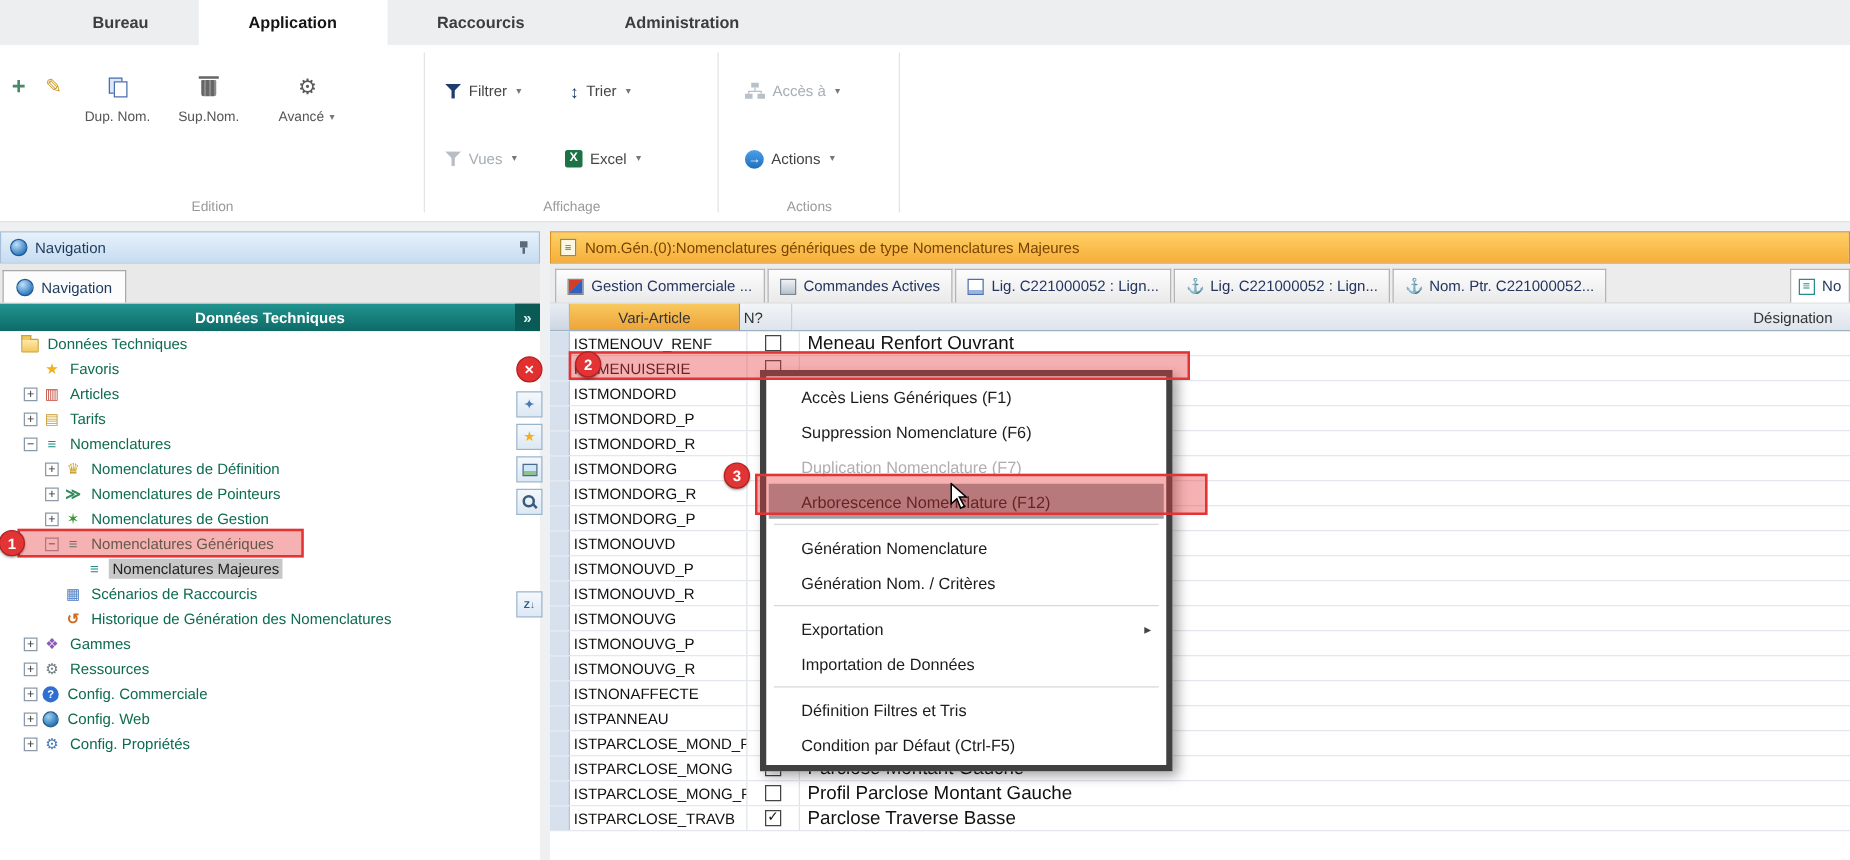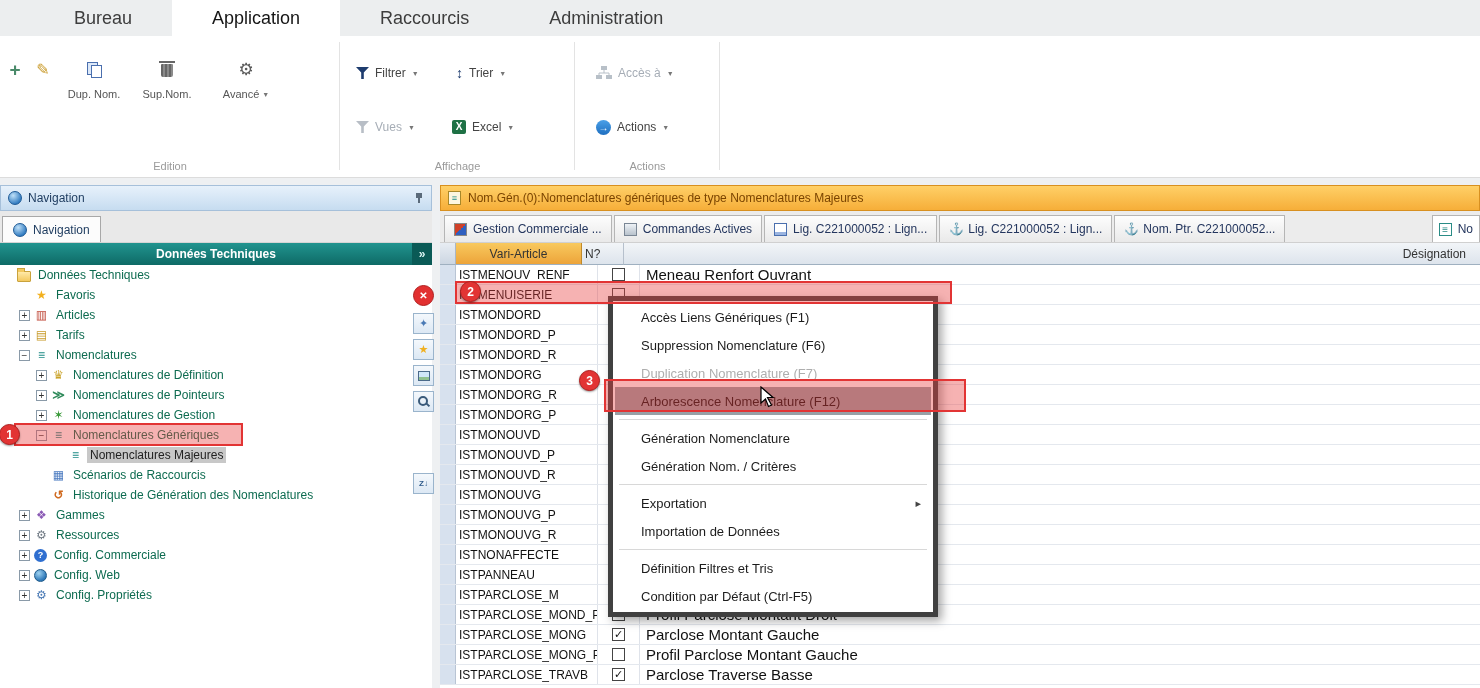--- a/index.html
+++ b/index.html
@@ -2,21 +2,21 @@
 <html><head>
 <meta charset="utf-8">
 <style>
   *{box-sizing:border-box;margin:0;padding:0}
   html,body{width:1480px;height:688px;overflow:hidden}
   body{font-family:"Liberation Sans",sans-serif;background:#eef0f2}
   #app{position:relative;width:1480px;height:688px;background:#eef0f2}
 
   
   .ribbon-tabbar{position:absolute;left:0;top:0;width:100%;height:36px;background:#eceeef;display:flex;padding-left:34px}
-  .rtab{padding:0 40px;line-height:36px;font-size:18px;color:#3d3d3d;font-weight:400;white-space:nowrap}
+  .rtab{padding:0 40px;line-height:36px;font-size:13px;color:#3d3d3d;font-weight:700;white-space:nowrap}
   .rtab.active{background:#fff;color:#151515}
 
   
   .ribbon{position:absolute;top:36px;left:0;width:100%;height:142px;background:#fff;border-bottom:1px solid #dcdcdc}
   .vsep{position:absolute;top:6px;height:128px;width:1px;background:#e3e3e3}
   .grp-label{position:absolute;bottom:5px;font-size:11px;color:#9a9a9a;text-align:center}
   .bigrow{position:absolute;top:16px;display:flex;align-items:flex-start}
   .bigbtn{display:flex;flex-direction:column;align-items:center;padding-top:2px}
   .bigbtn .bicon{height:30px;display:flex;align-items:center;justify-content:center}
   .blabel{font-size:11px;color:#555;margin-top:4px;white-space:nowrap;display:flex;align-items:center;gap:3px}
@@ -86,21 +86,21 @@
   .tabicon.printer{background:linear-gradient(#eef2f6,#b8c2cc);border:1px solid #7a8694}
   .tabicon.doc{background:#fff;border:1px solid #4a6fae;box-shadow:inset 0 -3px 0 #9ab4e0}
   .tabicon.anchor{color:#6a7684;font-size:12px;line-height:13px}
   .tabicon.list{background:#fff;border:1px solid #2a8c86;color:#2a8c86;font-size:10px;line-height:11px;font-weight:700}
 
   
   .grid{position:absolute;top:58px;left:0;right:0;bottom:0;background:#fff}
   .ghead{height:22px;display:flex}
   .ghead>div{border-bottom:1px solid #9fb0c0;display:flex;align-items:center;font-size:12px;color:#333}
   .gh-sel{width:16px;background:linear-gradient(#e8edf3,#ccd6e2);border-right:1px solid #aab6c4}
-  .gh-vari{width:126px;background:linear-gradient(#f8c95e,#eda43a);border-right:1px solid #c08a2a;justify-content:center;color:#1a1a1a}
+  .gh-vari{width:136px;background:linear-gradient(#f8c95e,#eda43a);border-right:1px solid #c08a2a;justify-content:center;color:#1a1a1a}
   .gh-n{width:42px;background:linear-gradient(#f2f5f8,#dde4ec);border-right:1px solid #b6c0cc;padding-left:3px}
   .gh-des{flex:1;background:linear-gradient(#f2f5f8,#dde4ec);justify-content:flex-end;padding-right:14px}
   .gbody{position:absolute;top:22px;left:0;right:0;bottom:0;overflow:hidden}
   .grow{height:20px;display:flex;border-bottom:1px solid #e4e8ee}
   .gc-sel{width:16px;background:#d7e1ee;border-right:1px solid #b8c4d4;flex:none}
   .gc-vari{width:142px;border-right:1px solid #dfe3ea;font-size:12px;color:#111;display:flex;align-items:center;padding-left:3px;overflow:hidden;white-space:nowrap;flex:none}
   .gc-n{width:42px;border-right:1px solid #dfe3ea;display:flex;align-items:center;justify-content:center;flex:none}
   .cb{width:13px;height:13px;border:1px solid #444;background:#fff;font-size:11px;line-height:11px;text-align:center;color:#111}
   .cb.checked::after{content:"\2713"}
   .gc-des{flex:1;font-size:15px;color:#111;display:flex;align-items:center;padding-left:6px;white-space:nowrap;overflow:hidden}
@@ -502,28 +502,20 @@
           <div class="grow">
             <div class="gc-sel"></div>
             <div class="gc-vari">ISTPANNEAU</div>
             <div class="gc-n">
               <span class="cb"></span>
             </div>
             <div class="gc-des"></div>
           </div>
           <div class="grow">
             <div class="gc-sel"></div>
-            <div class="gc-vari">ISTPARCLOSE_M</div>
-            <div class="gc-n">
-              <span class="cb"></span>
-            </div>
-            <div class="gc-des"></div>
-          </div>
-          <div class="grow">
-            <div class="gc-sel"></div>
             <div class="gc-vari">ISTPARCLOSE_MOND_P</div>
             <div class="gc-n">
               <span class="cb"></span>
             </div>
             <div class="gc-des">Profil Parclose Montant Droit</div>
           </div>
           <div class="grow">
             <div class="gc-sel"></div>
             <div class="gc-vari">ISTPARCLOSE_MONG</div>
             <div class="gc-n">

